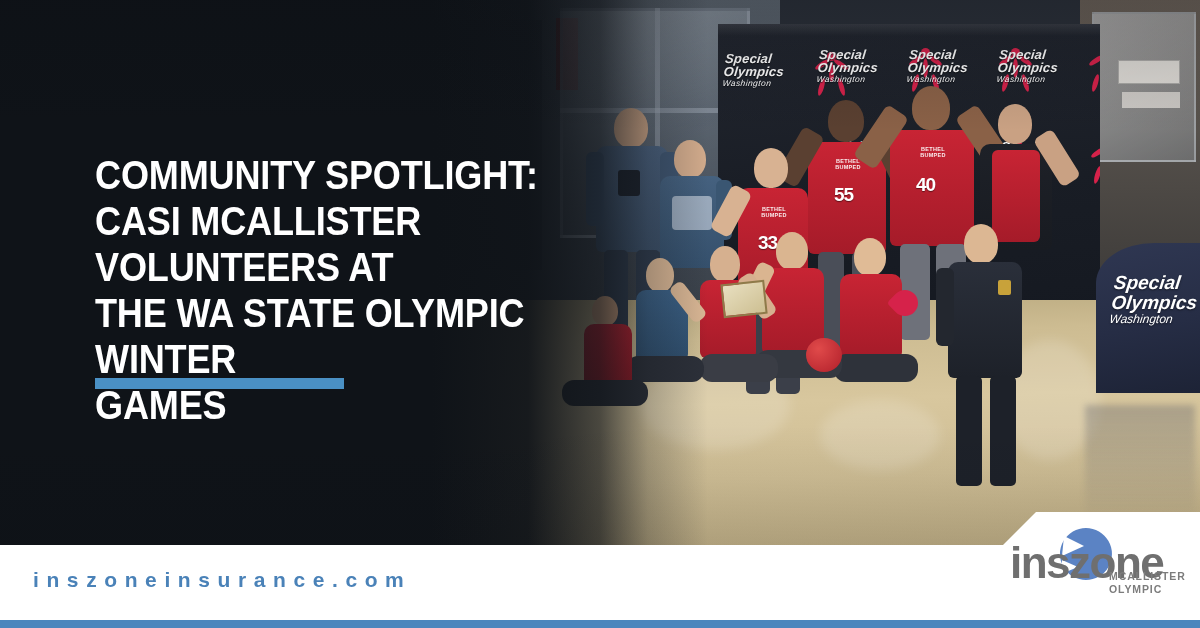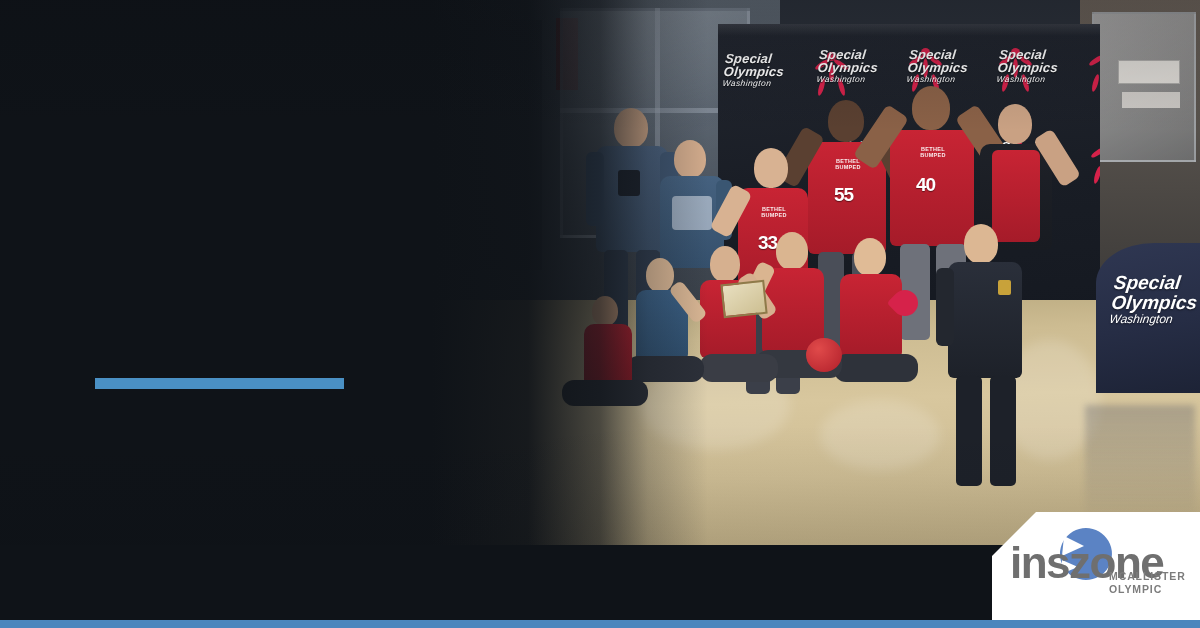--- a/index.html
+++ b/index.html
@@ -680,22 +680,31 @@
         <span class="leg l-l"></span>
     </div>
 
     <div class="plaque"></div>
     <div class="ball"></div>
 
     <div class="overlay-left"></div>
     <div class="overlay-topfade"></div>
   </div>
 
+  <div class="headline-block">
+    <div class="headline">COMMUNITY SPOTLIGHT:
+CASI MCALLISTER VOLUNTEERS AT
+THE WA STATE OLYMPIC WINTER
+GAMES</div>
+  </div>
   <div class="accent-bar"></div>
 
+  <div class="footer">
+    <div class="footer-url">inszoneinsurance.com</div>
+  </div>
 
   <div class="logo-redline"></div>
   <div class="logo-box">
     <svg class="logo-mark" viewBox="0 0 56 56">
       <path d="M28 2 A26 26 0 1 1 27.9 2 Z" fill="#5b83c4"></path>
       <path d="M6 10 L26 20 L4 30 Z" fill="#ffffff"></path>
       <path d="M4 34 L20 41 L3 48 Z" fill="#ffffff"></path>
     </svg>
     <div class="logo-wordmark">inszone</div>
     <div class="logo-sub">

